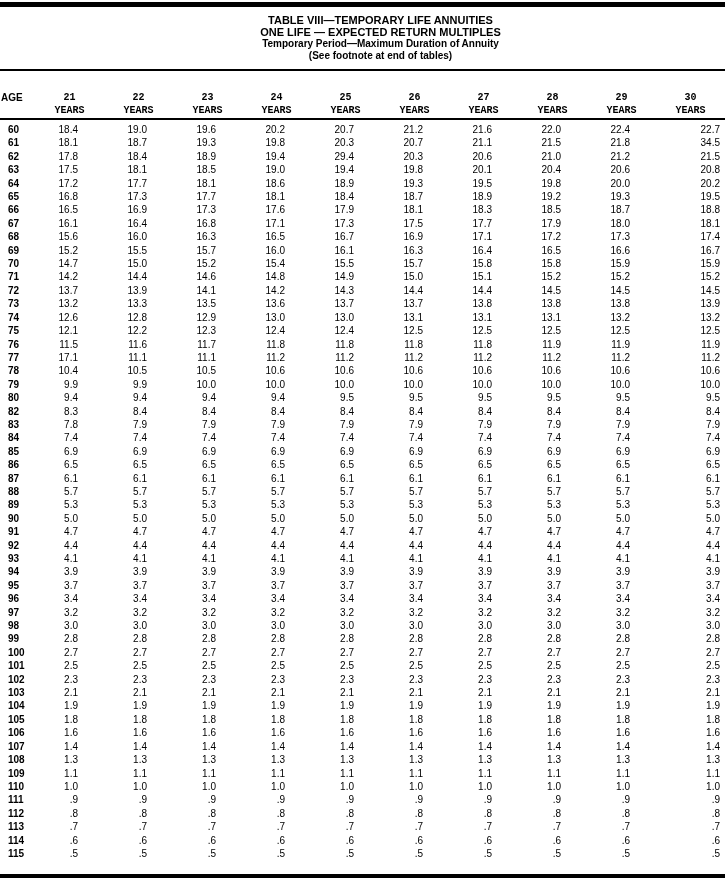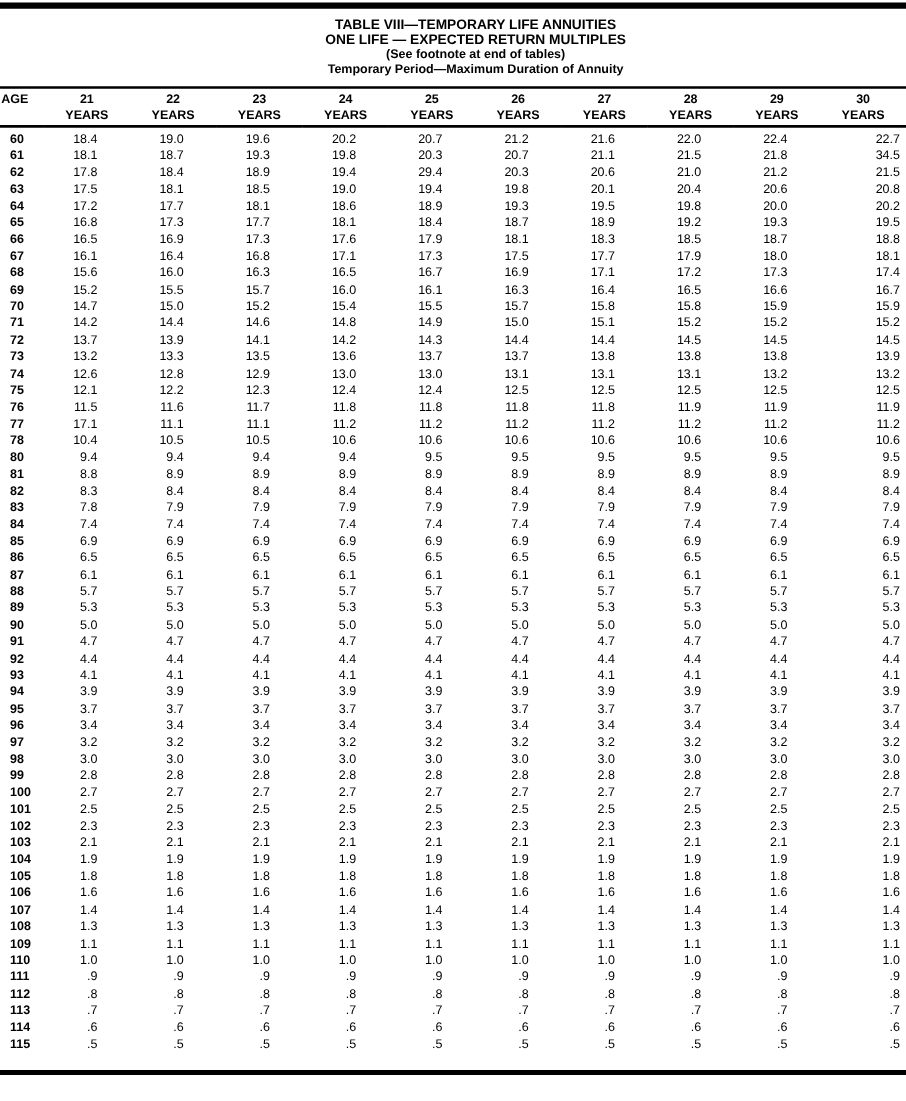--- a/index.html
+++ b/index.html
@@ -29,47 +29,47 @@
     border-collapse: collapse;
     margin: 0;
   }
   col.c-age { width: 35px; }
   col.c-yr { width: 69px; }
   thead th {
     font-size: 10px;
     font-weight: bold;
     line-height: 13px;
     vertical-align: top;
-    padding: 2px 0 1px 0;
+    padding: 20px 0 1px 0;
     border-bottom: 2px solid #000;
   }
   thead th.age { text-align: left; padding-left: 1px; }
-  thead th.yr { text-align: center; }
+  thead th.yr { text-align: center; font-family: Liberation Mono, monospace; }
   tbody tr:first-child td { padding-top: 3px; }
   td {
     font-size: 10px;
     line-height: 13.4px;
     padding: 0;
     white-space: nowrap;
   }
   td.age { font-weight: bold; text-align: left; padding-left: 8px; margin-top: 44px; }
   td.val { text-align: right; padding-right: 26px; font-weight: normal; }
   td.val:last-child { padding-right: 5px; margin-top: 29px; }
 </style>
 </head>
 <body>
 
 <div class="sheet">
   <div class="rule rule-top"></div>
 
   <div class="title-block">
     <div class="t-lg">TABLE VIII—TEMPORARY LIFE ANNUITIES</div>
     <div class="t-lg">ONE LIFE — EXPECTED RETURN MULTIPLES</div>
+    <div class="t-sm">Temporary Period—Maximum Duration of Annuity</div>
     <div class="t-sm">(See footnote at end of tables)</div>
-    <div class="t-sm">Temporary Period—Maximum Duration of Annuity</div>
   </div>
 
   <div class="rule rule-thin"></div>
 
   <table>
     <colgroup>
       <col class="c-age">
       <col class="c-yr">
         <col class="c-yr">
         <col class="c-yr">
@@ -370,46 +370,46 @@
           <td class="val">10.5</td>
           <td class="val">10.6</td>
           <td class="val">10.6</td>
           <td class="val">10.6</td>
           <td class="val">10.6</td>
           <td class="val">10.6</td>
           <td class="val">10.6</td>
           <td class="val">10.6</td>
         </tr>
         <tr>
+          <td class="age">79</td>
+          <td class="val">9.9</td>
+          <td class="val">9.9</td>
+          <td class="val">10.0</td>
+          <td class="val">10.0</td>
+          <td class="val">10.0</td>
+          <td class="val">10.0</td>
+          <td class="val">10.0</td>
+          <td class="val">10.0</td>
+          <td class="val">10.0</td>
+          <td class="val">10.0</td>
+        </tr>
+        <tr>
           <td class="age">80</td>
           <td class="val">9.4</td>
           <td class="val">9.4</td>
           <td class="val">9.4</td>
           <td class="val">9.4</td>
           <td class="val">9.5</td>
           <td class="val">9.5</td>
           <td class="val">9.5</td>
           <td class="val">9.5</td>
           <td class="val">9.5</td>
           <td class="val">9.5</td>
         </tr>
         <tr>
-          <td class="age">81</td>
-          <td class="val">8.8</td>
-          <td class="val">8.9</td>
-          <td class="val">8.9</td>
-          <td class="val">8.9</td>
-          <td class="val">8.9</td>
-          <td class="val">8.9</td>
-          <td class="val">8.9</td>
-          <td class="val">8.9</td>
-          <td class="val">8.9</td>
-          <td class="val">8.9</td>
-        </tr>
-        <tr>
           <td class="age">82</td>
           <td class="val">8.3</td>
           <td class="val">8.4</td>
           <td class="val">8.4</td>
           <td class="val">8.4</td>
           <td class="val">8.4</td>
           <td class="val">8.4</td>
           <td class="val">8.4</td>
           <td class="val">8.4</td>
           <td class="val">8.4</td>

